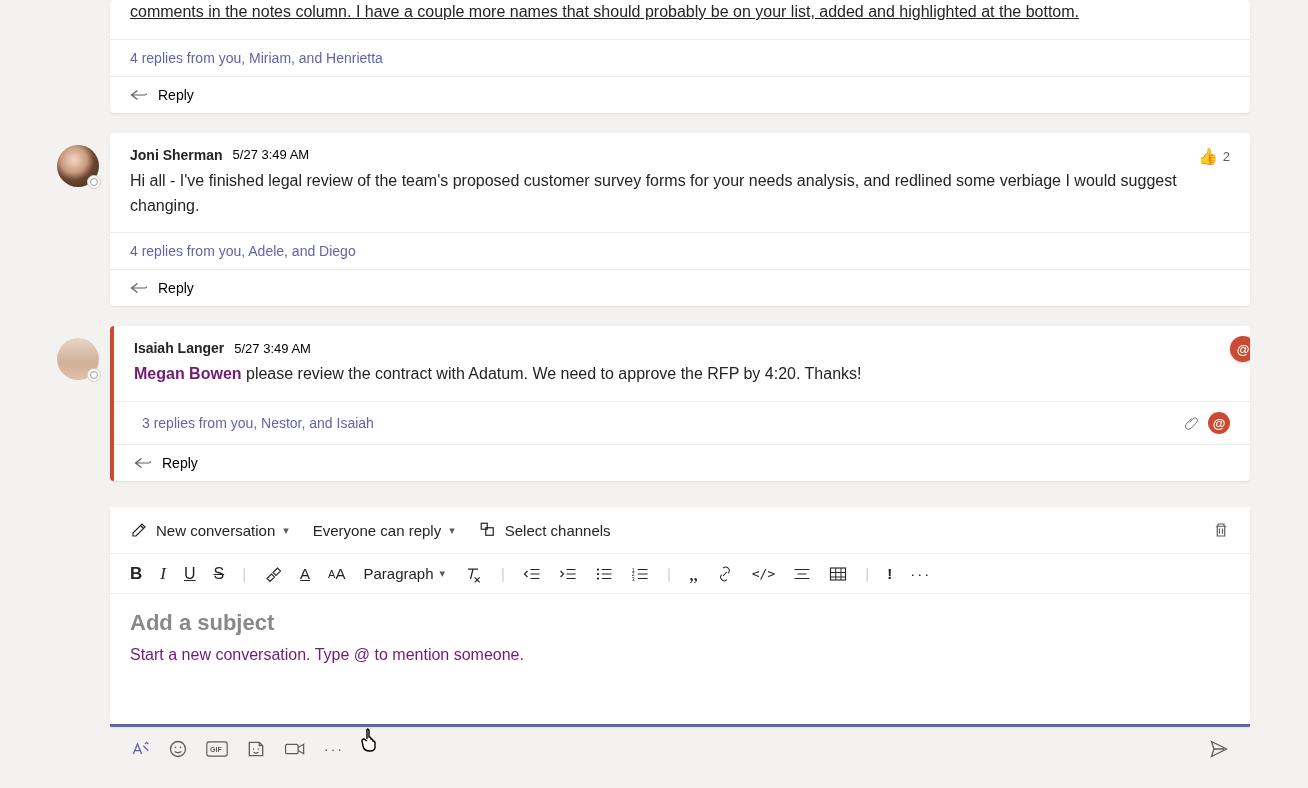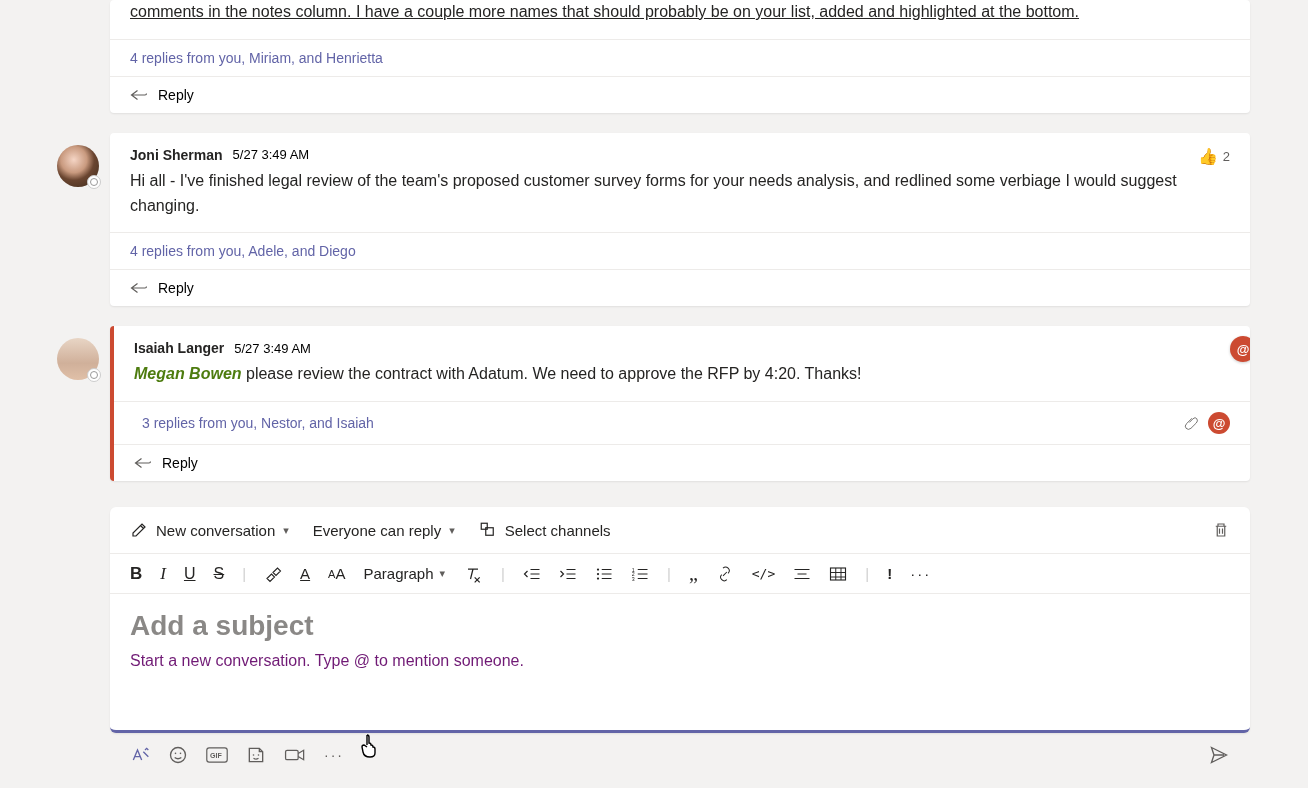--- a/index.html
+++ b/index.html
@@ -26,60 +26,60 @@
   overflow: hidden;
 }
 .card.indent { border-left: 4px solid #cc4a31; }
 .card-body { padding: 14px 20px 14px 20px; position: relative; }
 .card-head { display:flex; align-items:center; gap:10px; margin-bottom: 6px; }
 .author { font-weight: 600; font-size: 14px; }
 .ts { color: #000000; font-size: 13px; }
 .reactions { position:absolute; top:14px; right:20px; display:flex; align-items:center; gap:4px; font-size:13px; color:#605e5c;}
 .reactions .emoji { font-size:16px; }
 .body-text { font-size: 16px; line-height: 1.55; color:#252423; }
-.mention { color: #4d7c0f; font-weight: 600; font-style: italic; }
+.mention { color: #701a75; font-weight: 600; }
 .replies-bar {
   border-top: 1px solid #edebe9; padding: 10px 20px;
   color: #6264a7; font-size: 14px; cursor:pointer;
   display:flex; justify-content:space-between; align-items:center;
 }
 .replies-bar.accent { border-left: 4px solid #cc4a31; margin-left:-4px; padding-left:28px;}
 .attach-icons { display:flex; gap:8px; align-items:center; }
 .at-badge {
   width:22px; height:22px; border-radius:50%; background:#cc4a31; color:#fff;
   display:flex; align-items:center; justify-content:center; font-size:13px; font-weight:600;
 }
 .at-badge.float { position:absolute; right:-6px; top:10px; width:26px; height:26px; box-shadow:0 1px 3px rgba(0,0,0,0.2);}
 .reply-row {
   border-top: 1px solid #edebe9; padding: 10px 20px;
   display:flex; align-items:center; gap:10px; color:#000000; font-size:14px; cursor:pointer;
 }
 .reply-arrow { width:18px; height:14px; }
 
 .compose-wrap { padding: 0 58px 0 110px; margin-top: 26px; }
 .compose {
-  background:#fff; border-radius:6px; box-shadow:0 1px 2px rgba(0,0,0,0.08);
+  background:#fff; border-radius:1px; box-shadow:0 1px 2px rgba(0,0,0,0.08);
   border-bottom: 3px solid #6264a7;
 }
 .compose-top {
   display:flex; align-items:center; gap:24px; padding: 14px 20px;
   border-bottom: 1px solid #edebe9; font-size:15px; color:#252423;
 }
 .compose-top .item { display:flex; align-items:center; gap:8px; cursor:pointer; }
 .compose-top .spacer { flex:1; }
 .chev { font-size:11px; color:#605e5c; }
 .format-bar {
   display:flex; align-items:center; gap:18px; padding: 8px 20px;
   border-bottom:1px solid #edebe9; color:#252423; font-size:15px;
 }
 .format-bar .btn, .format-bar .sep { display:flex; align-items:center; justify-content:center; cursor:pointer; }
 .format-bar svg { display:block; }
 .sep { color:#d0d0d0; }
 .compose-body { padding: 16px 20px 60px 20px; }
-.subject { font-size: 28px; font-weight:600; color:#8a8886; margin-bottom:10px; }
+.subject { font-size: 22px; font-weight:600; color:#8a8886; margin-bottom:10px; }
 .body-input { font-size:16px; color:#701a75; }
 .bottom-bar {
   display:flex; align-items:center; gap:18px; padding: 12px 20px; color:#605e5c;
 }
 .bottom-bar .spacer{flex:1;}
 .bottom-bar .b-btn{cursor:pointer; display:flex;}
 .cursor-hand {
   position:absolute; left:248px; bottom:18px; font-size:22px; color:#333; pointer-events:none;
 }
 .paperclip{width:16px;height:16px;}

